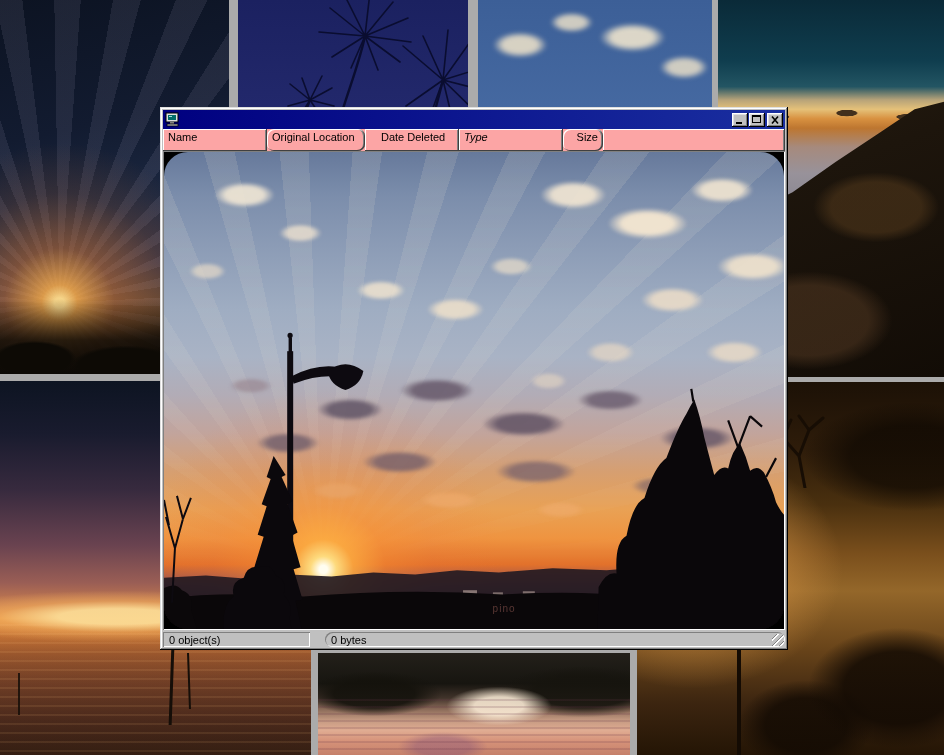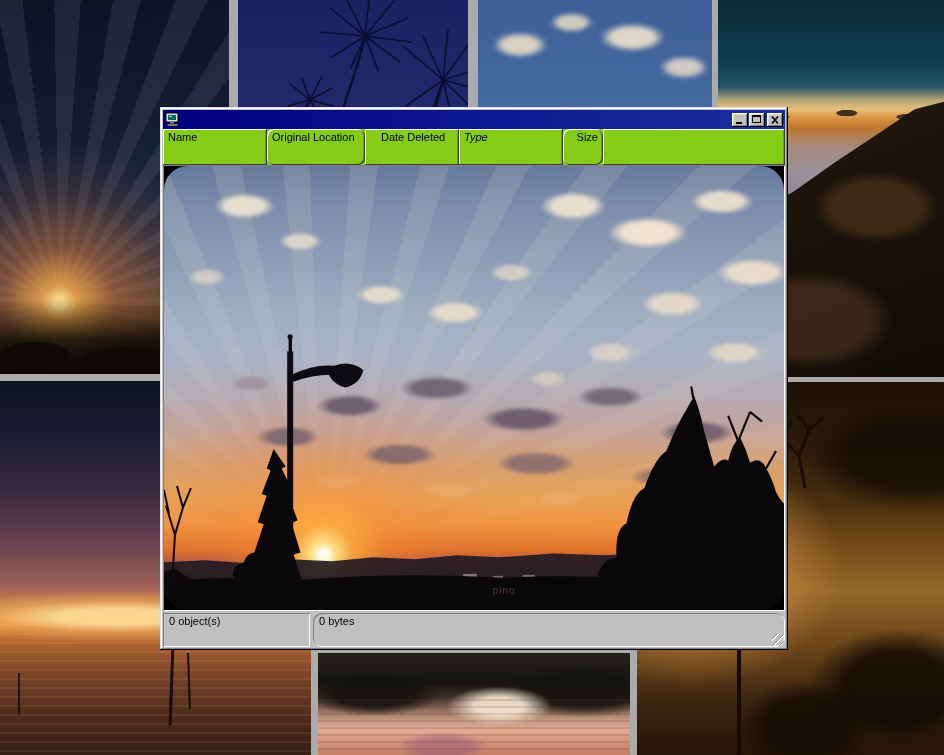--- a/index.html
+++ b/index.html
@@ -109,31 +109,31 @@
     position:relative; }
   .btn95.close { margin-left:1px; }
   .g-min { position:absolute; left:4px; bottom:3px; width:6px; height:2px; background:#000; }
   .g-max { position:absolute; left:3px; top:2px; width:9px; height:8px; border:1px solid #000; border-top:2px solid #000; }
   .g-close { position:absolute; inset:0; }
 
   .menubar { height:21px; display:flex; align-items:center; padding:0 1px; flex:0 0 auto; }
   .menu-item { display:inline-block; font-size:11px; color:#000; padding:3px 6px 4px; cursor:default; }
   .menu-item::first-letter { text-decoration:underline; }
 
-  .hdr { height:36px; display:flex; flex:0 0 auto; background:#84cc16;justify-content:space-between; }
+  .hdr { height:22px; display:flex; flex:0 0 auto; background:#fca5a5;justify-content:space-between; }
   .hdrseg { height:100%; font-size:11px; color:#000; padding:2px 5px 0;
     box-shadow: inset -1px -1px 0 #404040, inset 1px 1px 0 #fff, inset -2px 0 0 #808080;
     overflow:hidden; white-space:nowrap; }
   .hdrseg.right { text-align:right; }
   .hdr .c1{width:104px;} .hdr .c2{width:98px;border-radius:7px;} .hdr .c3{width:94px;padding-left:16px;} .hdr .c4{width:104px;font-style:italic;} .hdr .c5{width:40px;border-radius:7px;} .hdr .c6{flex:1;}
 
   .content { flex:1 1 auto; position:relative; overflow:hidden;
     box-shadow: inset 1px 1px 0 #808080, inset -1px -1px 0 #fff; background:#000; }
 
-  .statusbar { height:34px; margin-top:2px; flex:0 0 auto; display:flex; gap:3px; }
+  .statusbar { height:15px; margin-top:2px; flex:0 0 auto; display:flex; gap:15px; }
   .status-panel { box-shadow: inset 1px 1px 0 #808080, inset -1px -1px 0 #fff;
     font-size:11px; color:#000; padding:2px 6px 0; white-space:nowrap; overflow:hidden; }
   .status-panel.a { width:147px; }
   .status-panel.b { flex:1; position:relative;border-radius:9px; }
   .grip { position:absolute; right:1px; bottom:1px; width:12px; height:12px;
     background:repeating-linear-gradient(135deg, rgba(0,0,0,0) 0 3px, #808080 3px 4px, #fff 4px 5px);
     cursor:nwse-resize; }
 
   
   .photo { position:absolute; inset:1px; overflow:hidden;

